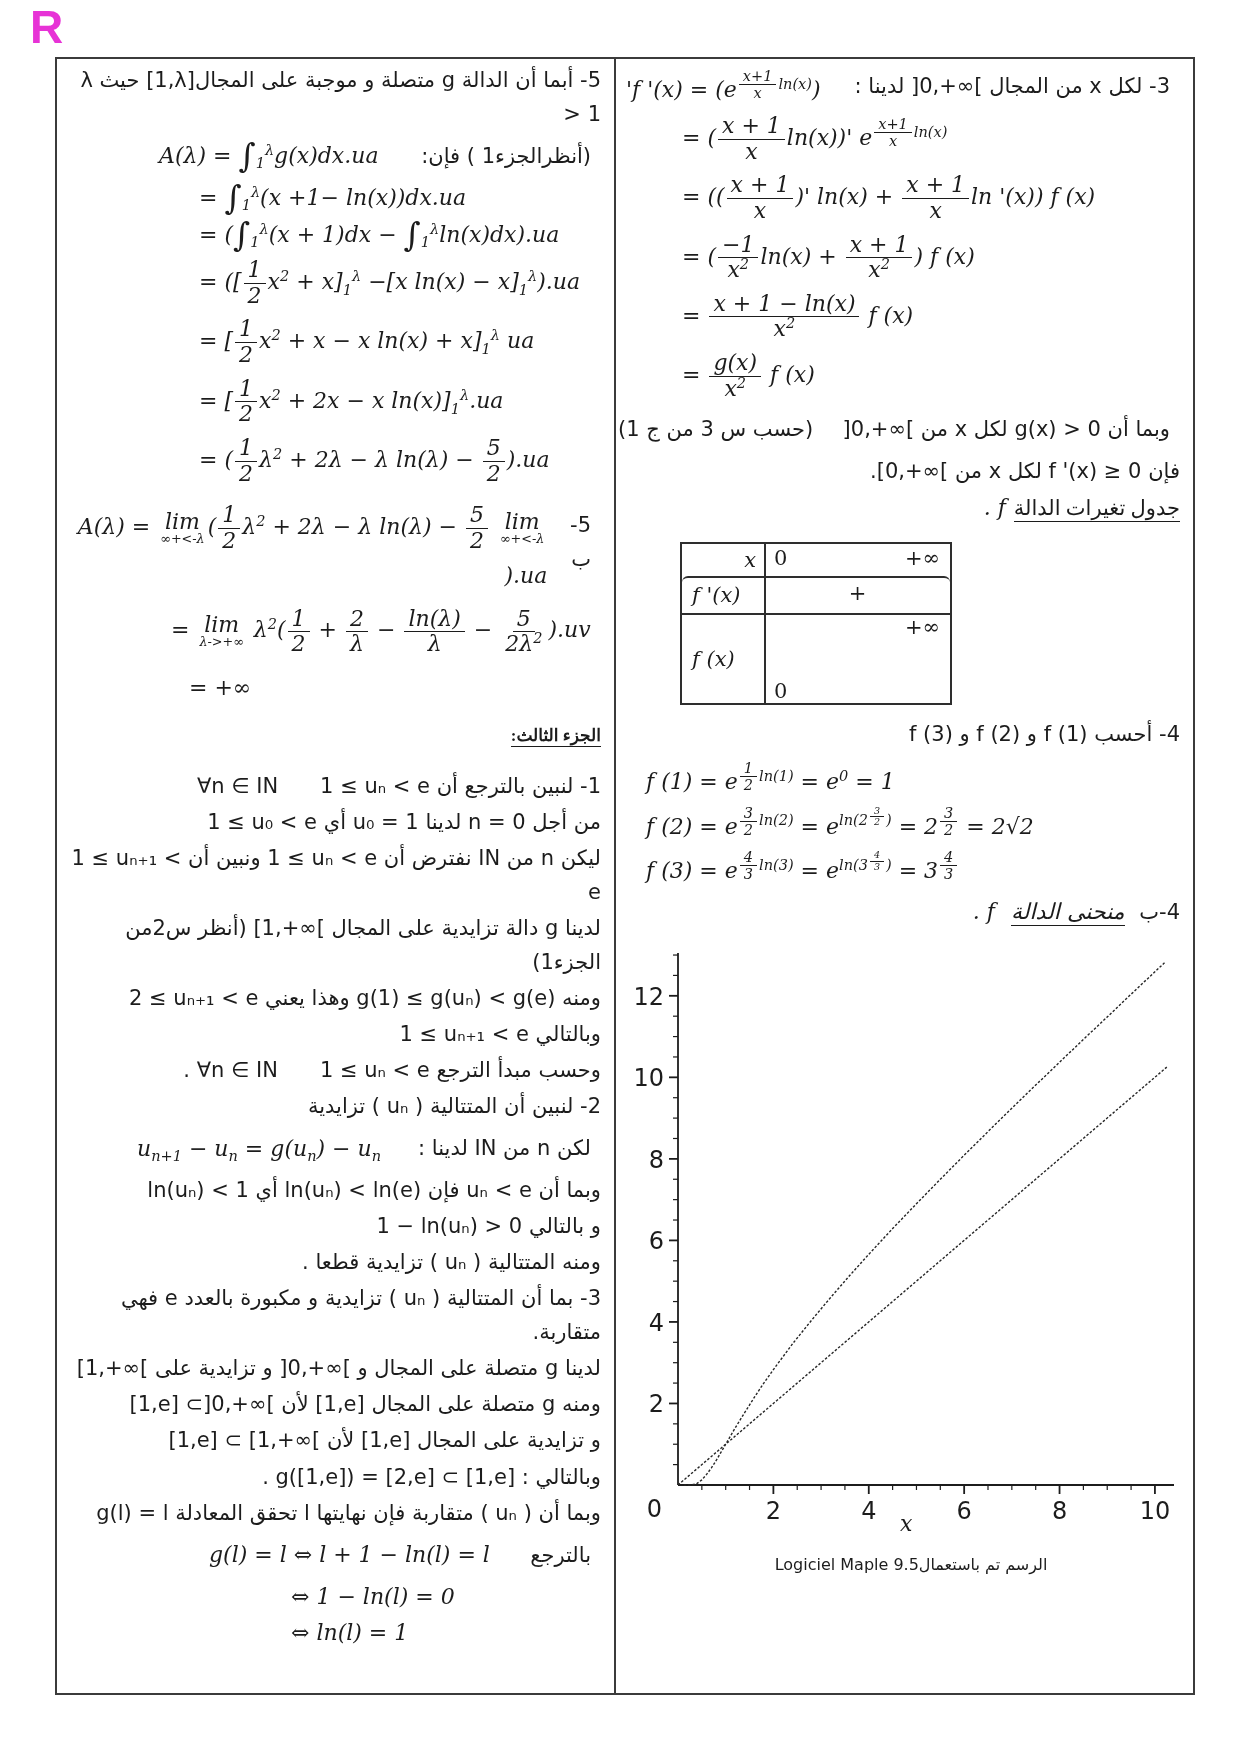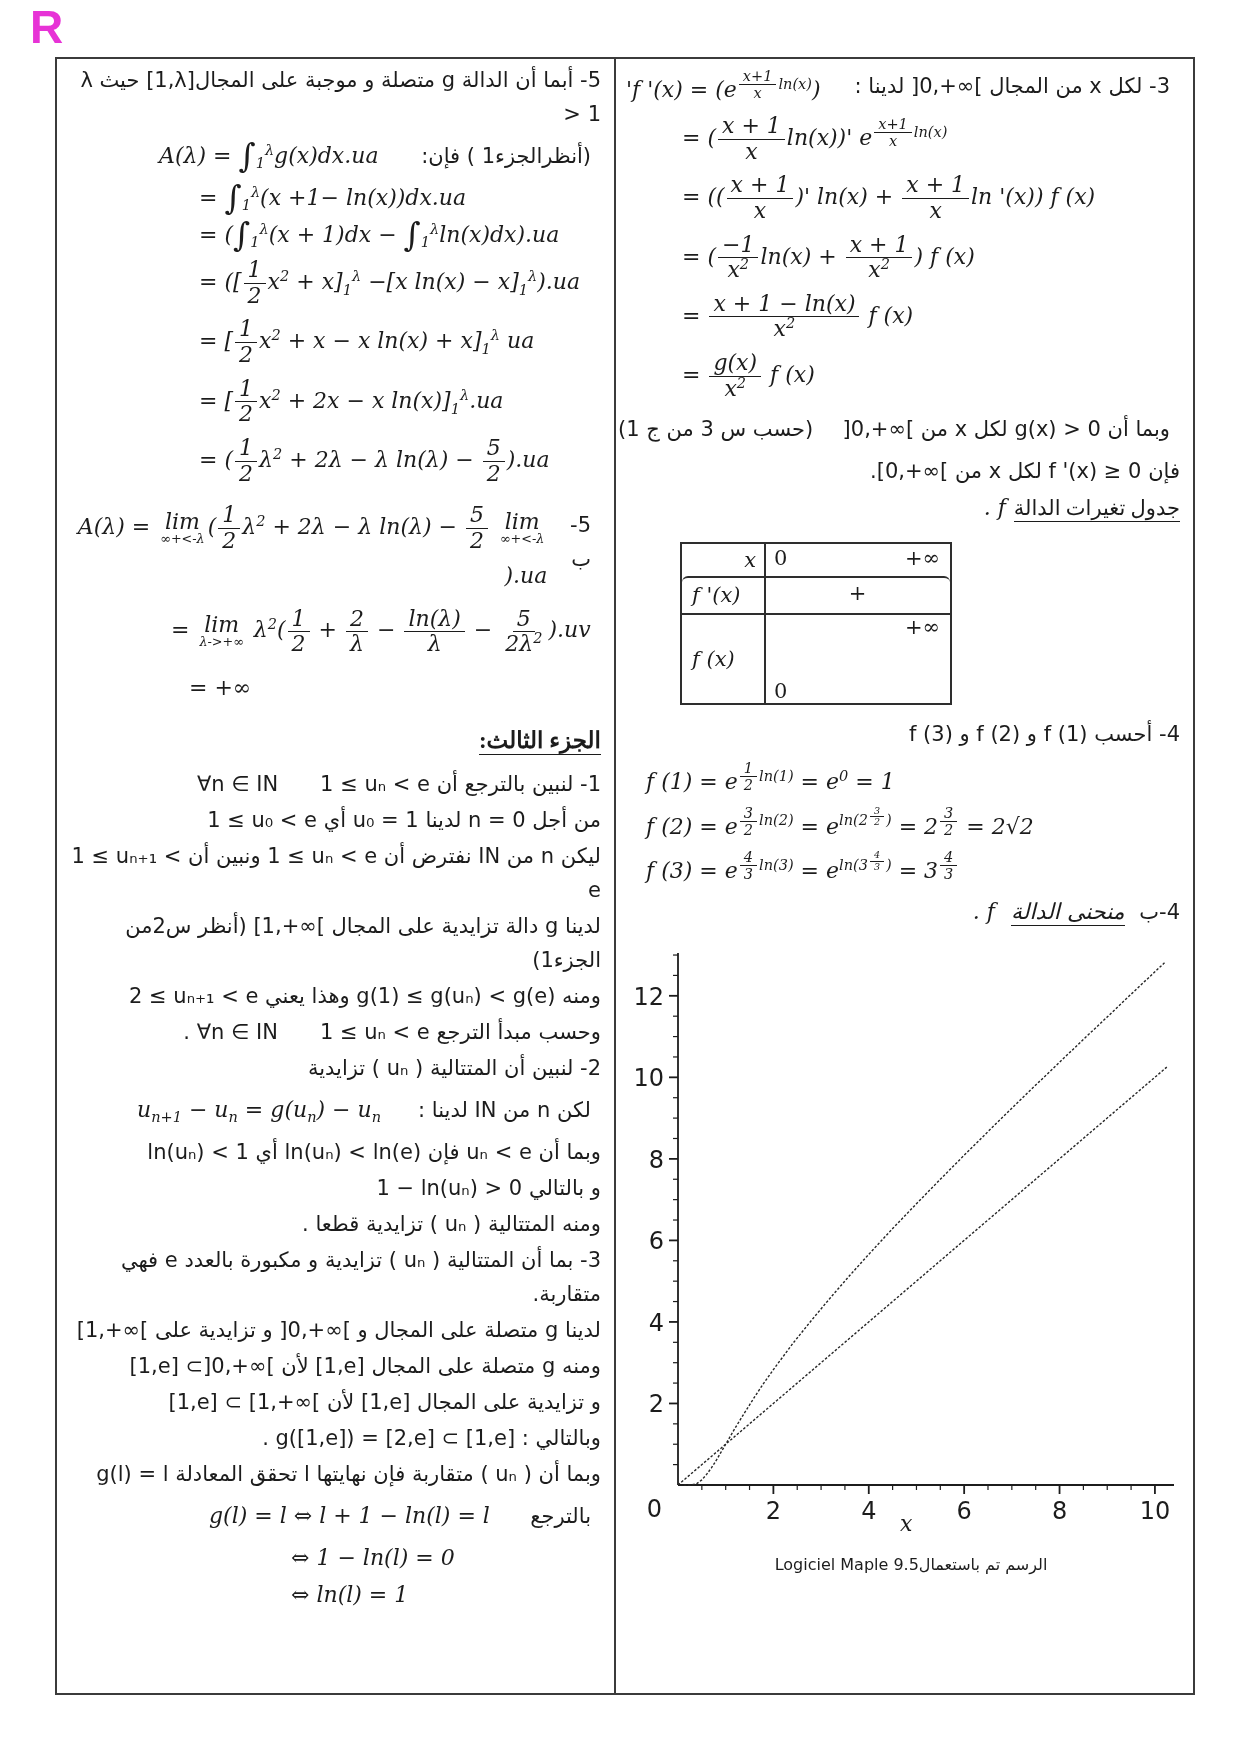--- a/index.html
+++ b/index.html
@@ -21,21 +21,21 @@
   .pl148{padding-left:148px;} .pl150{padding-left:150px;} .pl232{padding-left:232px;}
   sup{font-size:0.66em;line-height:0;} sub{font-size:0.66em;line-height:0;}
   .frac{display:inline-flex;flex-direction:column;align-items:center;vertical-align:middle;margin:0 2px;line-height:1.12;font-style:italic;}
   .fn{display:block;padding:0 4px;border-bottom:1.4px solid #1c1c1c;}
   .fd{display:block;padding:0 4px;}
   .und{display:inline-flex;flex-direction:column;align-items:center;vertical-align:middle;line-height:1.0;margin:16px 3px;}
   .u-top{display:block;}
   .u-bot{display:block;font-size:0.58em;}
   .int{font-size:1.5em;line-height:0.85;vertical-align:-0.12em;font-style:normal;}
   .ul{border-bottom:1.6px solid #1c1c1c;padding-bottom:1px;font-family:Liberation Serif, serif;}
-  .part3{font-weight:bold;font-size:23px;margin-top:20px;margin-bottom:8px;}
+  .part3{font-weight:bold;font-size:17px;margin-top:20px;margin-bottom:20px;}
   .tail{margin:0 8px;font-family:"DejaVu Serif",serif;font-style:italic;font-size:22px;}
   .vtable{width:268px;margin:16px 0 12px 62px;border:2px solid #2e2e2e;font-family:"DejaVu Serif",serif;font-size:21px;direction:ltr;}
   .vt-row{display:flex;}
   .vt-row + .vt-row{border-top:2px solid #2e2e2e;}
   .vt-h{width:84px;border-right:2px solid #2e2e2e;font-style:italic;display:flex;align-items:center;box-sizing:border-box;}
   .vt-c{flex:1;position:relative;}
   .vt-r1{height:32px;} .vt-r2{height:35px;border-radius:6px;} .vt-r3{height:88px;}
   .vt-h.endright{justify-content:flex-end;padding-right:8px;}
   .vt-h.padl{padding-left:10px;}
   .cl{position:absolute;left:8px;top:2px;} .cr{position:absolute;right:10px;top:2px;}
@@ -118,20 +118,21 @@
           </span>).uv</div>
       <div class="mline pl130 math">= +∞</div>
 
       <div class="ar part3"><span class="ul">الجزء الثالث:</span></div>
 
       <div class="ar">1- لنبين بالترجع أن ⁦∀n ∈ IN  1 ≤ uₙ &lt; e⁩</div>
       <div class="ar">من أجل ⁦n = 0⁩ لدينا ⁦u₀ = 1⁩ أي ⁦1 ≤ u₀ &lt; e⁩</div>
       <div class="ar">ليكن ⁦n⁩ من ⁦IN⁩ نفترض أن ⁦1 ≤ uₙ &lt; e⁩ ونبين أن ⁦1 ≤ uₙ₊₁ &lt; e⁩</div>
       <div class="ar">لدينا ⁦g⁩ دالة تزايدية على المجال ⁦[1,+∞[⁩ (أنظر س⁦2⁩من الجزء⁦1⁩)</div>
       <div class="ar">ومنه ⁦g(1) ≤ g(uₙ) &lt; g(e)⁩ وهذا يعني ⁦2 ≤ uₙ₊₁ &lt; e⁩</div>
+      <div class="ar">وبالتالي ⁦1 ≤ uₙ₊₁ &lt; e⁩</div>
       <div class="ar">وحسب مبدأ الترجع ⁦∀n ∈ IN  1 ≤ uₙ &lt; e⁩ .</div>
       <div class="ar">2- لنبين أن المتتالية ⁦( uₙ )⁩ تزايدية</div>
 
       <div class="mixrow pl78">
         <span class="ar inline">لكن ⁦n⁩ من ⁦IN⁩ لدينا :</span>
         <span class="math">u<sub>n+1</sub> − u<sub>n</sub> = g(u<sub>n</sub>) − u<sub>n</sub></span>
       </div>
 
       <div class="ar">وبما أن ⁦uₙ &lt; e⁩ فإن ⁦ln(uₙ) &lt; ln(e)⁩ أي ⁦ln(uₙ) &lt; 1⁩</div>
       <div class="ar">و بالتالي ⁦1 − ln(uₙ) &gt; 0⁩</div>

